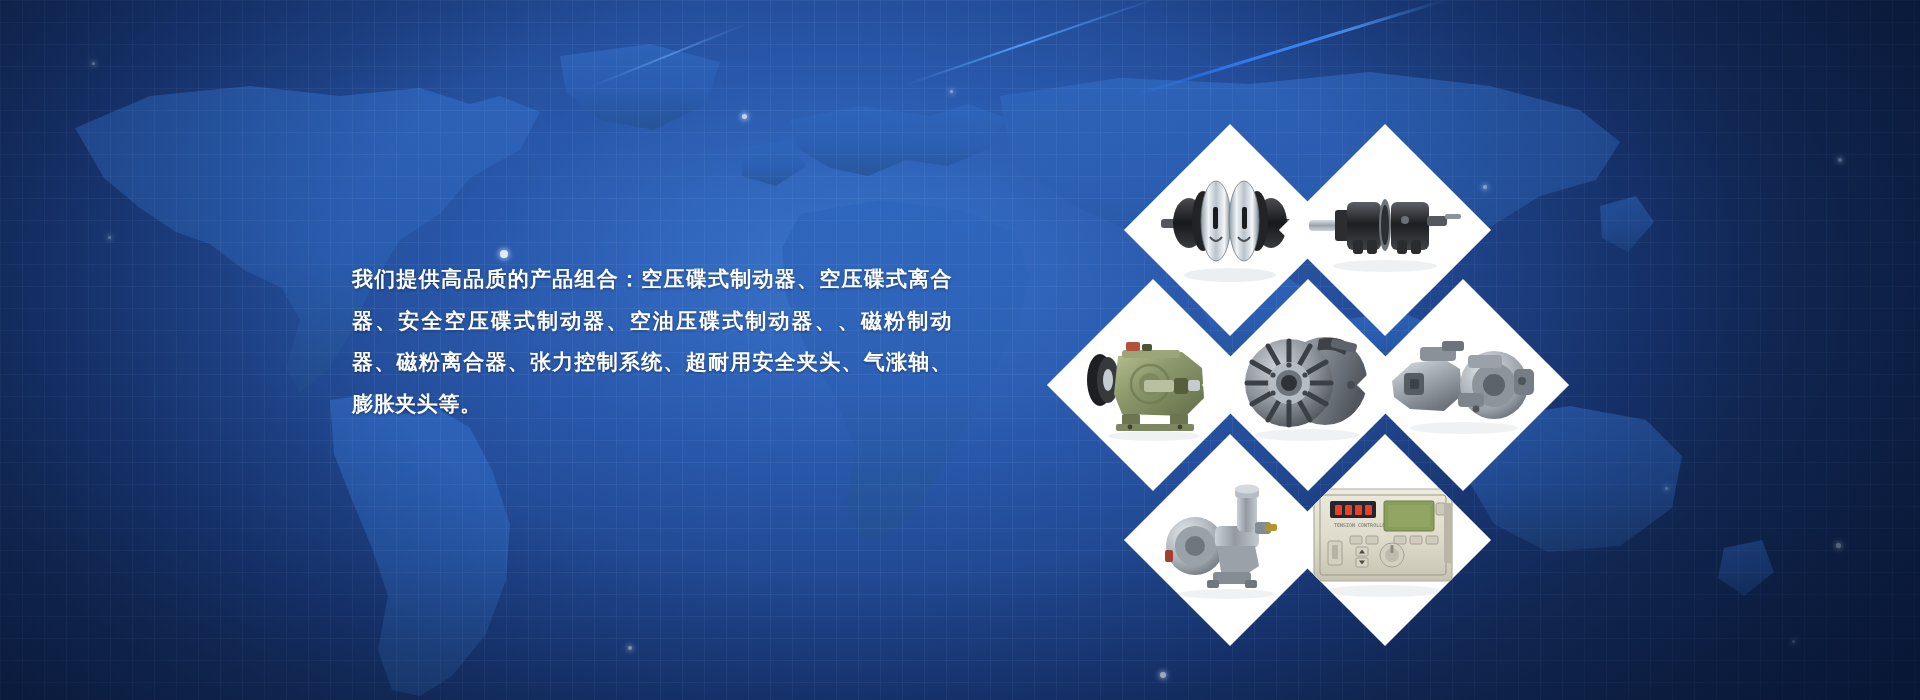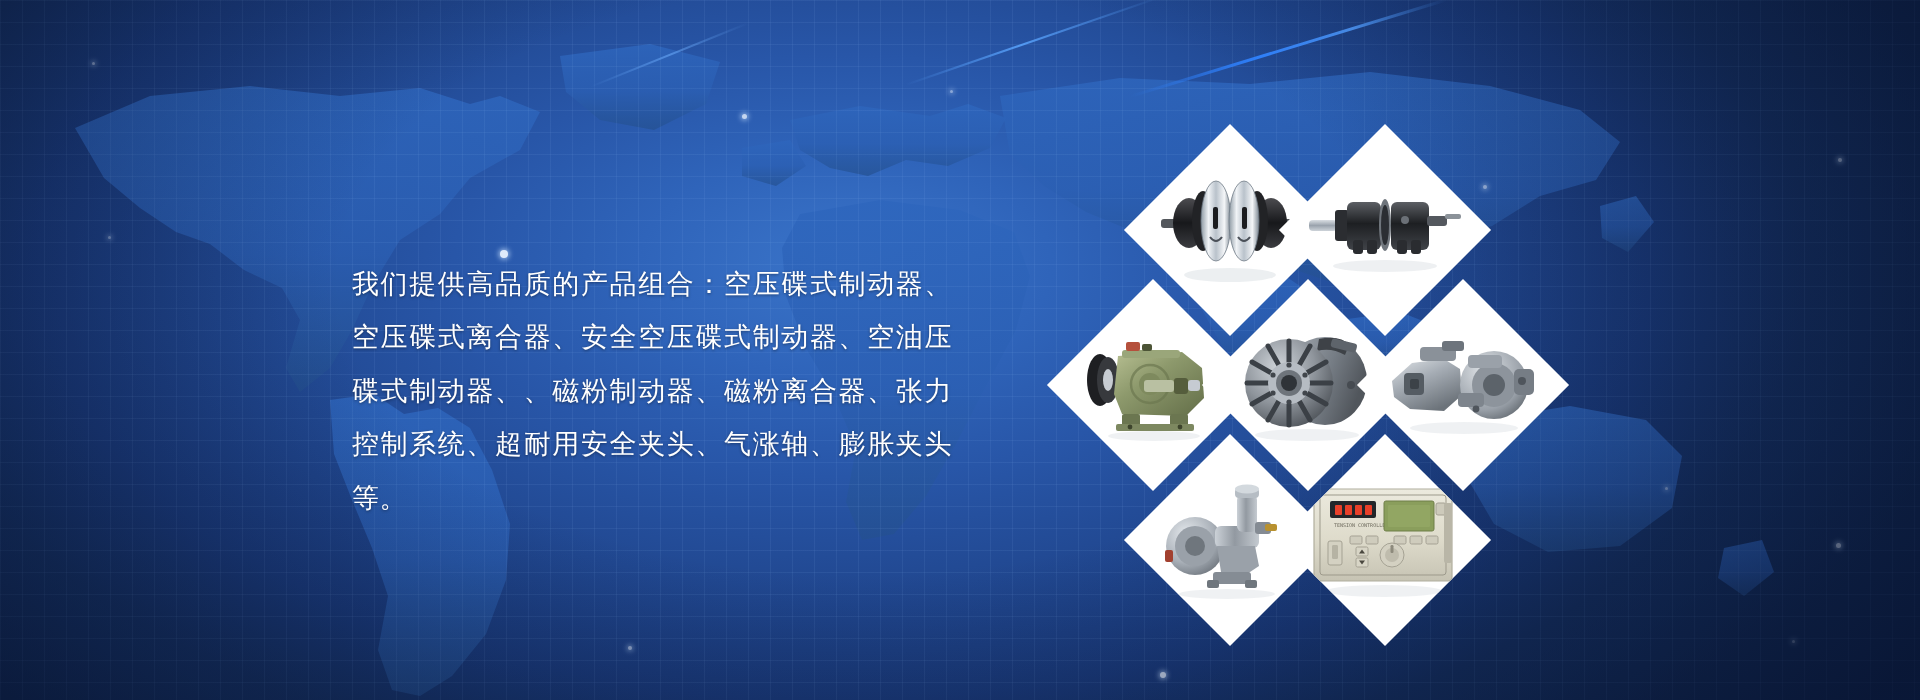--- a/index.html
+++ b/index.html
@@ -44,23 +44,23 @@
      background:linear-gradient(90deg, rgba(60,140,255,0) 0%, rgba(110,175,255,.55) 50%, rgba(120,185,255,0) 100%);
      transform:rotate(-22deg); }
 
   
   .star { position:absolute; border-radius:50%; background:#eaf3ff;
           box-shadow:0 0 5px 1.5px rgba(200,225,255,.75); pointer-events:none; }
 
   
   .copy {
     position:absolute; left:352px; top:258px; width:600px;
-    color:#ffffff; font-size:27px; line-height:1.98;
+    color:#ffffff; font-size:21px; line-height:1.98;
     letter-spacing:.6px; text-shadow:0 1px 3px rgba(0,0,0,.42);
-    white-space:pre-line; text-align:justify; font-weight:400;
+    white-space:pre-line; text-align:justify; font-weight:700;
   }
 
   
   .collage { position:absolute; left:1010px; top:140px; width:560px; height:420px; }
   .dia {
     position:absolute; width:150px; height:150px; background:#ffffff;
     transform:rotate(45deg); overflow:hidden;
   }
   .dia .inner {
     position:absolute; left:50%; top:50%; width:212px; height:212px;

